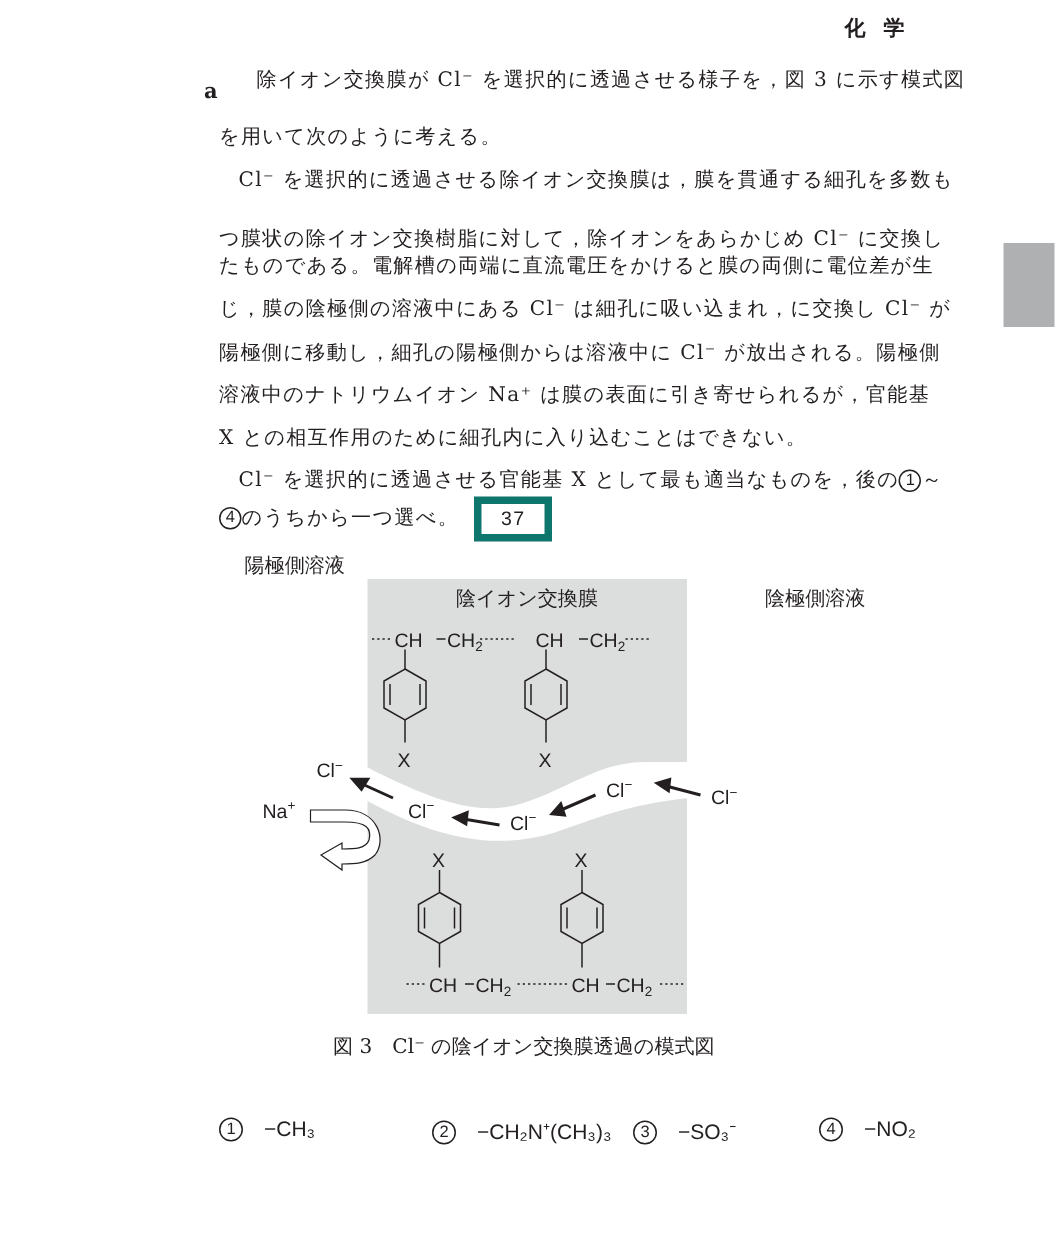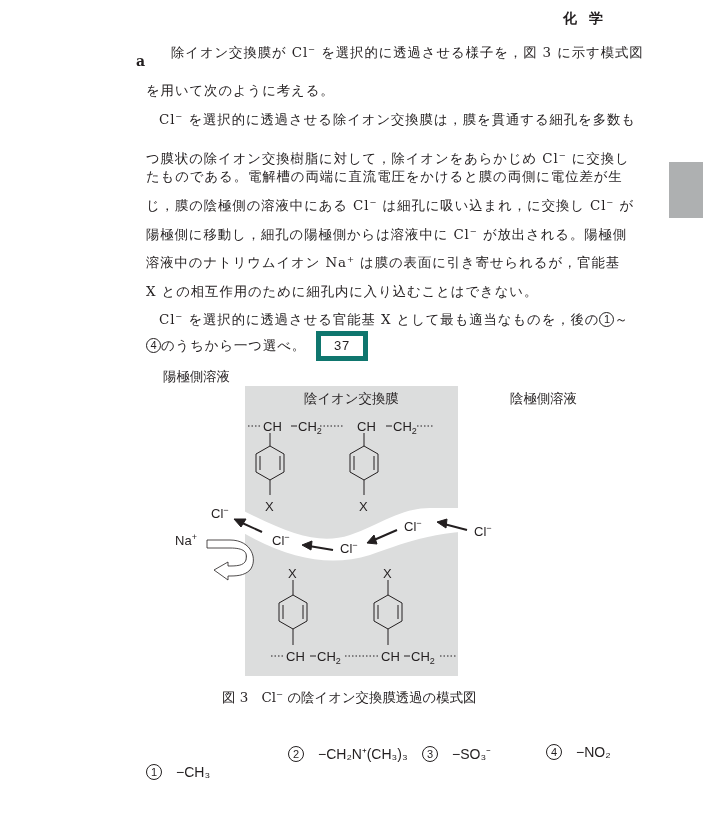--- a/index.html
+++ b/index.html
@@ -122,16 +122,16 @@
 
   <path d="M207,540 L230,540 C252,540 258,560 250,570 C244,576 236,576 228,576 L228,580 L214,570 L228,562 L228,566 C236,566 244,566 246,560 C248,552 244,548 230,548 L207,548 Z" fill="#ffffff" stroke="#231f20" stroke-width="0.8"></path>
 </svg>
 
 <div class="fig-label" style="left:163px;top:368px;">陽極側溶液</div>
 <div class="fig-label" style="left:304px;top:390px;">陰イオン交換膜</div>
 <div class="fig-label" style="left:474px;top:390px;margin-left:36px;">陰極側溶液</div>
 
 <div class="caption">図 3　Cl⁻ の陰イオン交換膜透過の模式図</div>
 
-<div class="choice" style="left:146px;margin-top:20px;"><span class="num">1</span><span>−CH₃</span></div>
+<div class="choice" style="left:146px;"><span class="num">1</span><span>−CH₃</span></div>
 <div class="choice" style="left:288px;"><span class="num">2</span><span>−CH₂N⁺(CH₃)₃</span></div>
 <div class="choice" style="left:422px;"><span class="num">3</span><span>−SO₃⁻</span></div>
 <div class="choice" style="left:546px;"><span class="num">4</span><span>−NO₂</span></div>
 
 </body></html>

